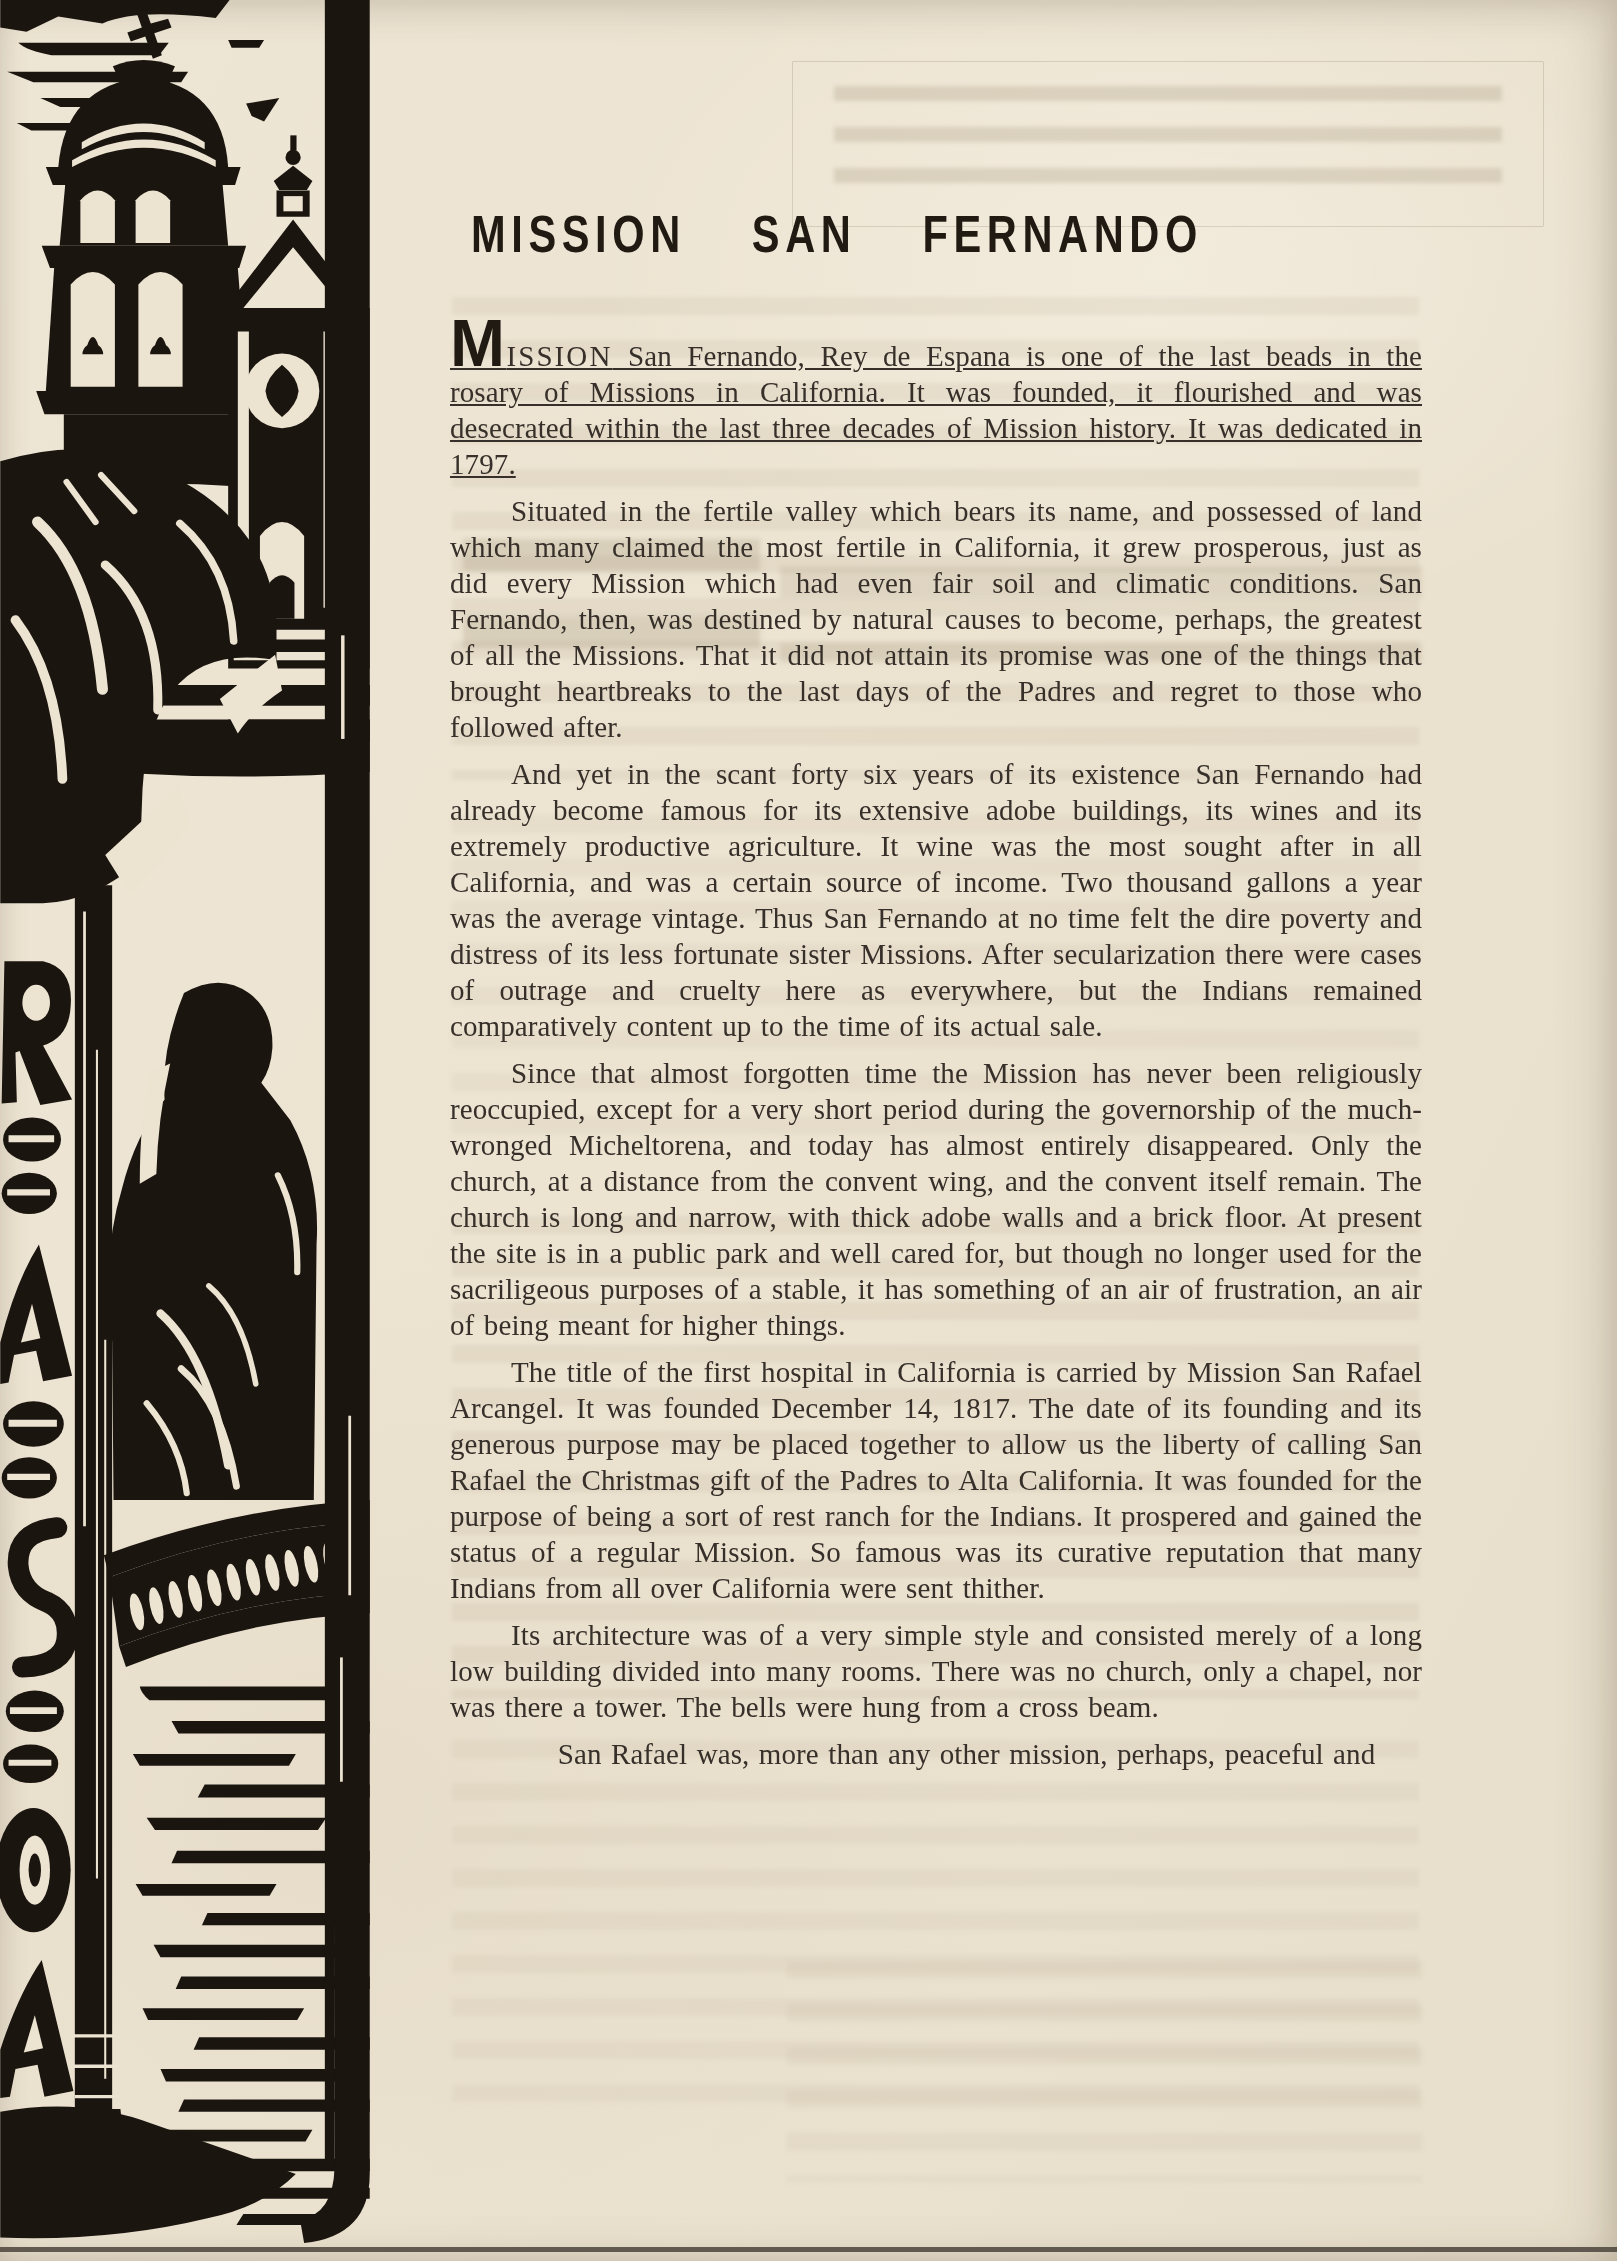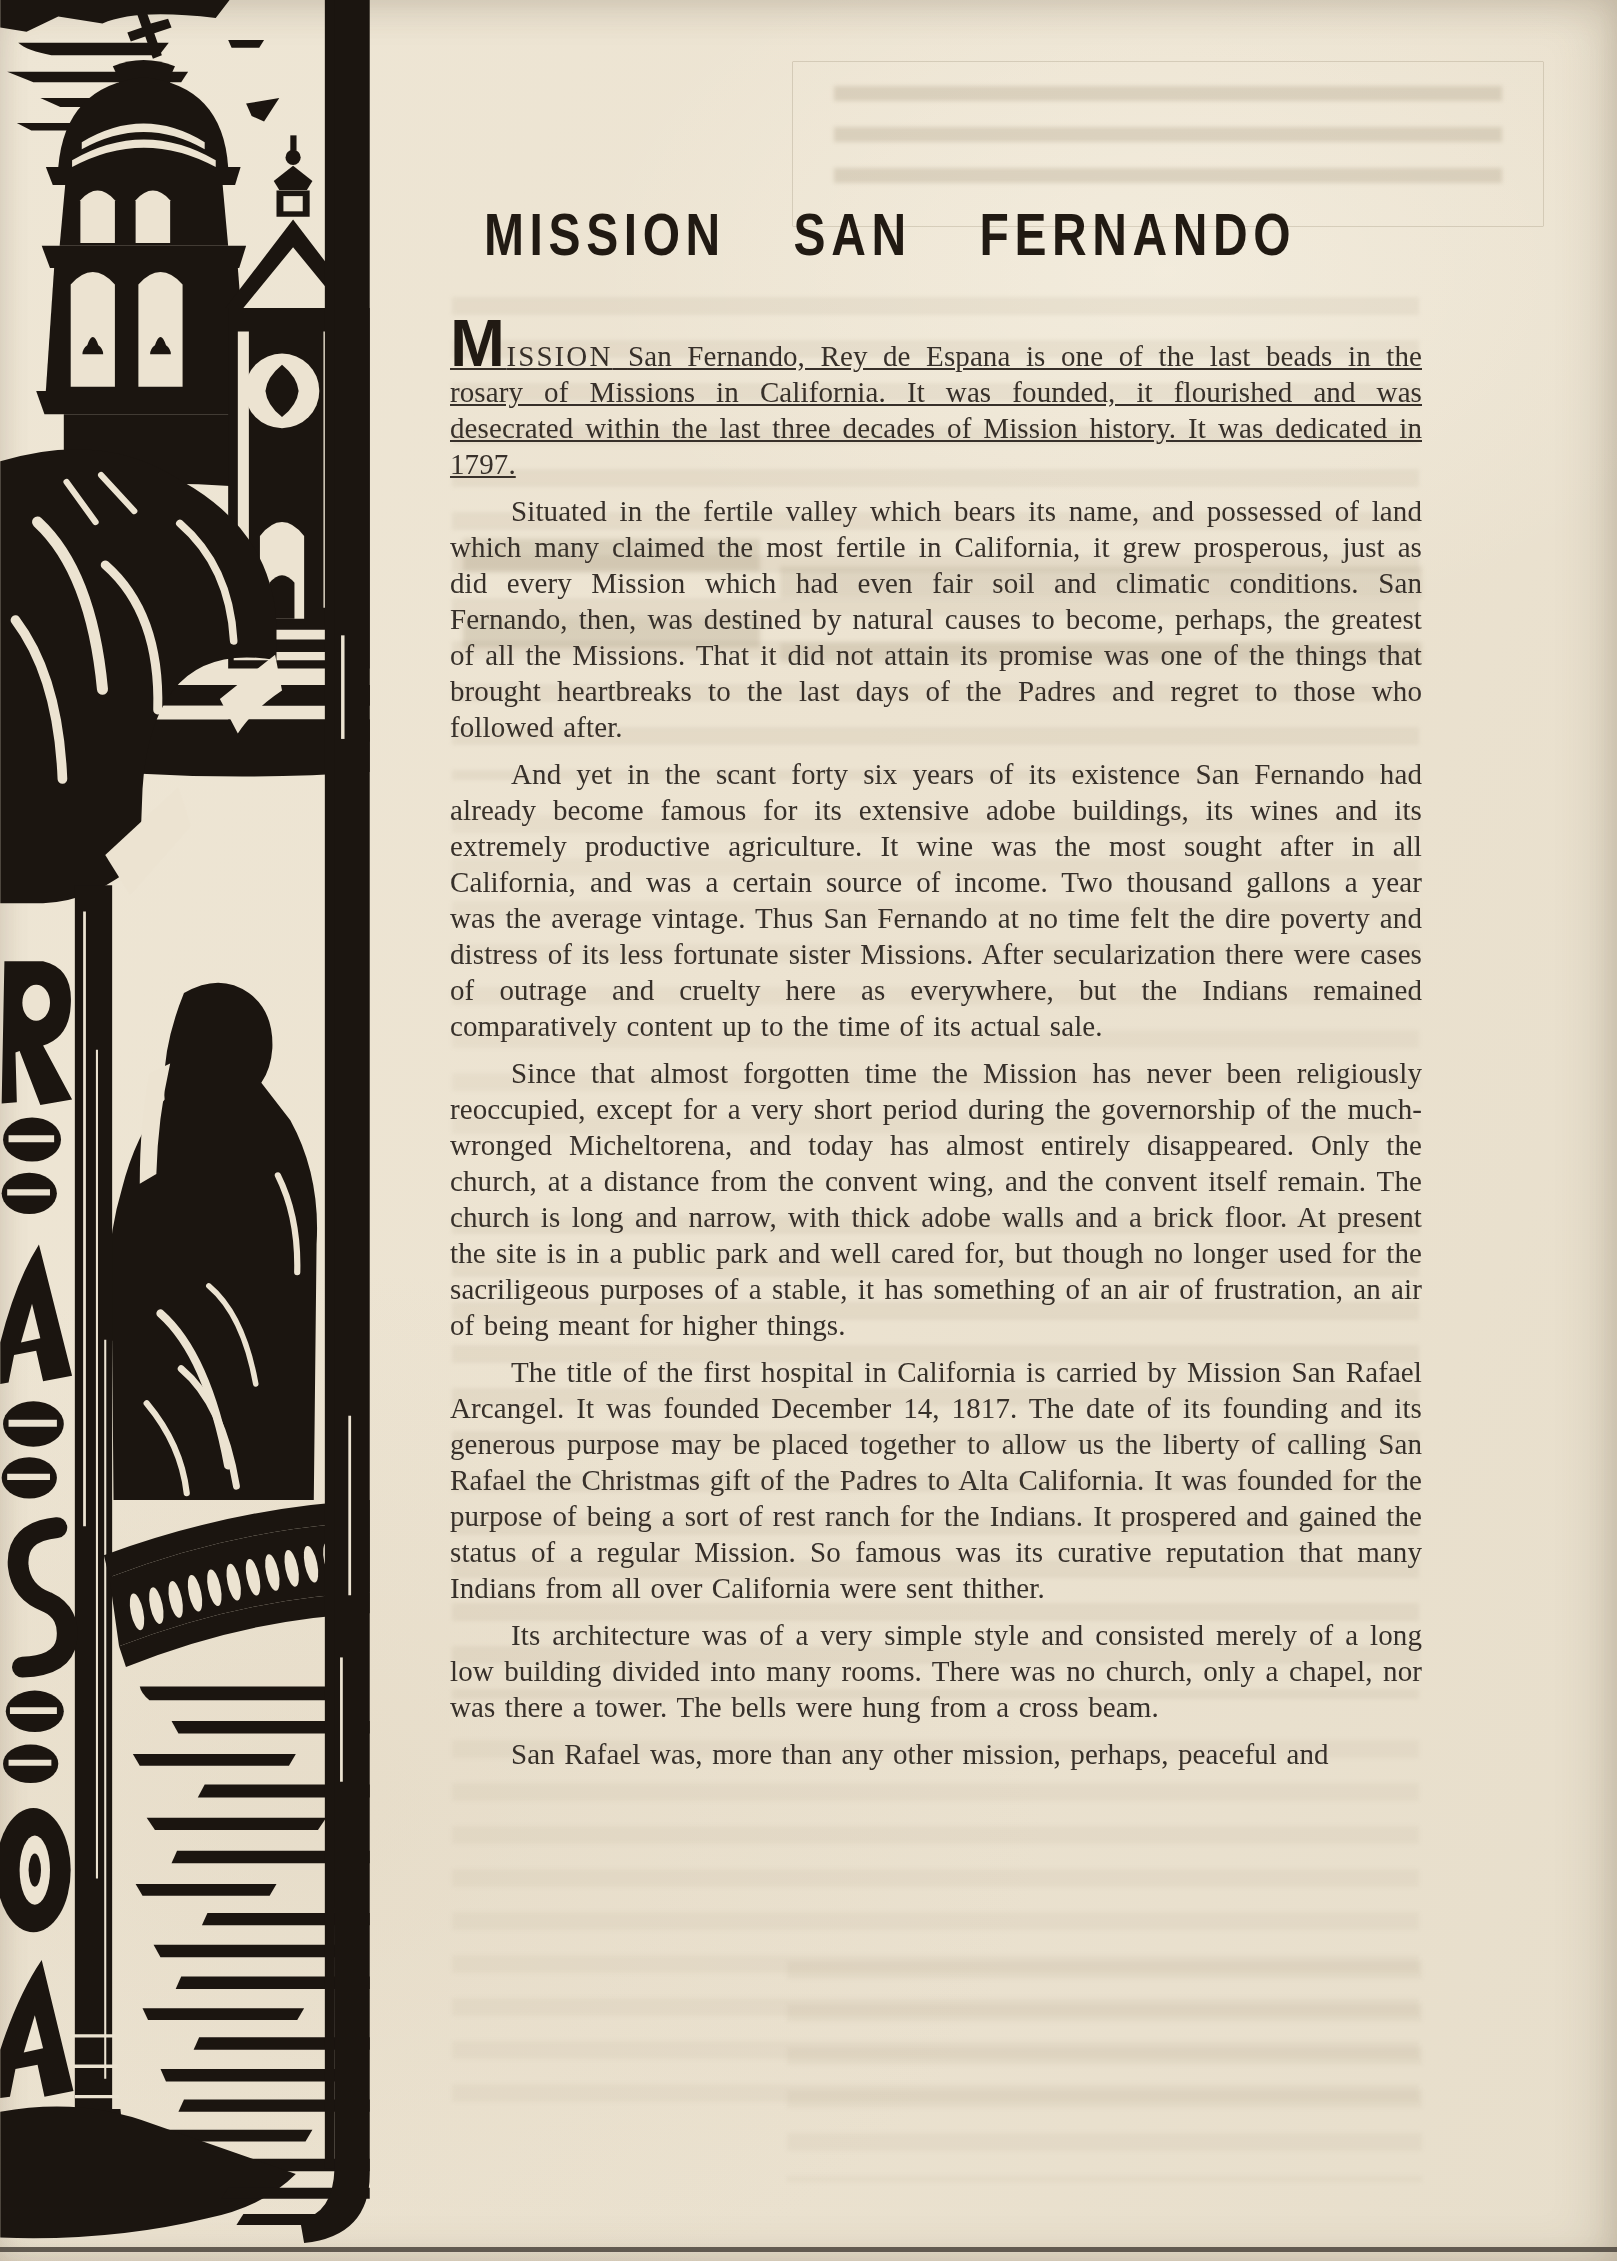--- a/index.html
+++ b/index.html
@@ -26,34 +26,34 @@
   .ghost.lighter{opacity:.38;}
   .ghost-box{position:absolute;left:792px;top:61px;width:750px;height:164px;
     border:1.4px solid rgba(122,109,84,.22);border-radius:1.4px;filter:blur(0.7px);}
   .ghost-box .ghost-lines{position:absolute;left:41px;top:23.5px;right:41px;bottom:21px;filter:blur(2.1px);
     background:repeating-linear-gradient(180deg, rgba(158,144,116,.26) 0 15px, rgba(158,144,116,0) 15px 41px);}
   .ghost-display{position:absolute;pointer-events:none;filter:blur(2.8px);
     background:repeating-linear-gradient(180deg, rgba(160,146,118,.26) 0 32px, rgba(160,146,118,0) 32px 77px);}
 
   
   .content{position:absolute;left:450px;top:0;width:972px;color:#37302a;}
-  h1{margin:200px 0 0 34px;height:72px;font-weight:bold;color:#211a13;
-     font-family:"Liberation Sans", sans-serif;font-size:60px;line-height:69px;}
+  h1{margin:200px 0 0 21px;height:72px;font-weight:bold;color:#211a13;
+     font-family:"Liberation Sans", sans-serif;font-size:52px;line-height:69px;}
   .cond{display:inline-block;transform:scaleX(.80);transform-origin:0 60%;
      letter-spacing:7px;word-spacing:61px;white-space:nowrap;}
   h2{margin:40px 0 30px 9.7px;height:66px;font-weight:bold;color:#211a13;
      font-family:"Liberation Sans", sans-serif;font-size:66px;line-height:64px;}
   .cond2{display:inline-block;transform:scaleX(.62);transform-origin:0 60%;
      letter-spacing:4.1px;word-spacing:23.5px;white-space:nowrap;}
   p.body-p, p.intro{
     font-size:29px;line-height:36px;text-align:justify;margin:0 0 11px 0;
     letter-spacing:0.1px;word-spacing:2.1px;color:#37302a;}
   p.body-p{text-indent:61px;}
   p.intro{margin-top:66px;text-indent:0;text-decoration:underline;}
-  p.last{text-align:left;}
+  p.last{text-align:center;}
   .initial{font-family:"Liberation Sans", sans-serif;font-weight:bold;font-size:66px;line-height:0;
      color:#211a13;letter-spacing:1.4px;}
   .leadcaps{letter-spacing:2.1px;}
 
   .scan-edge{position:absolute;left:0;top:2247px;width:1618px;height:4.8px;background:#4b443c;opacity:.85;}
 </style>
 </head>
 <body>
 
 <div class="page">

